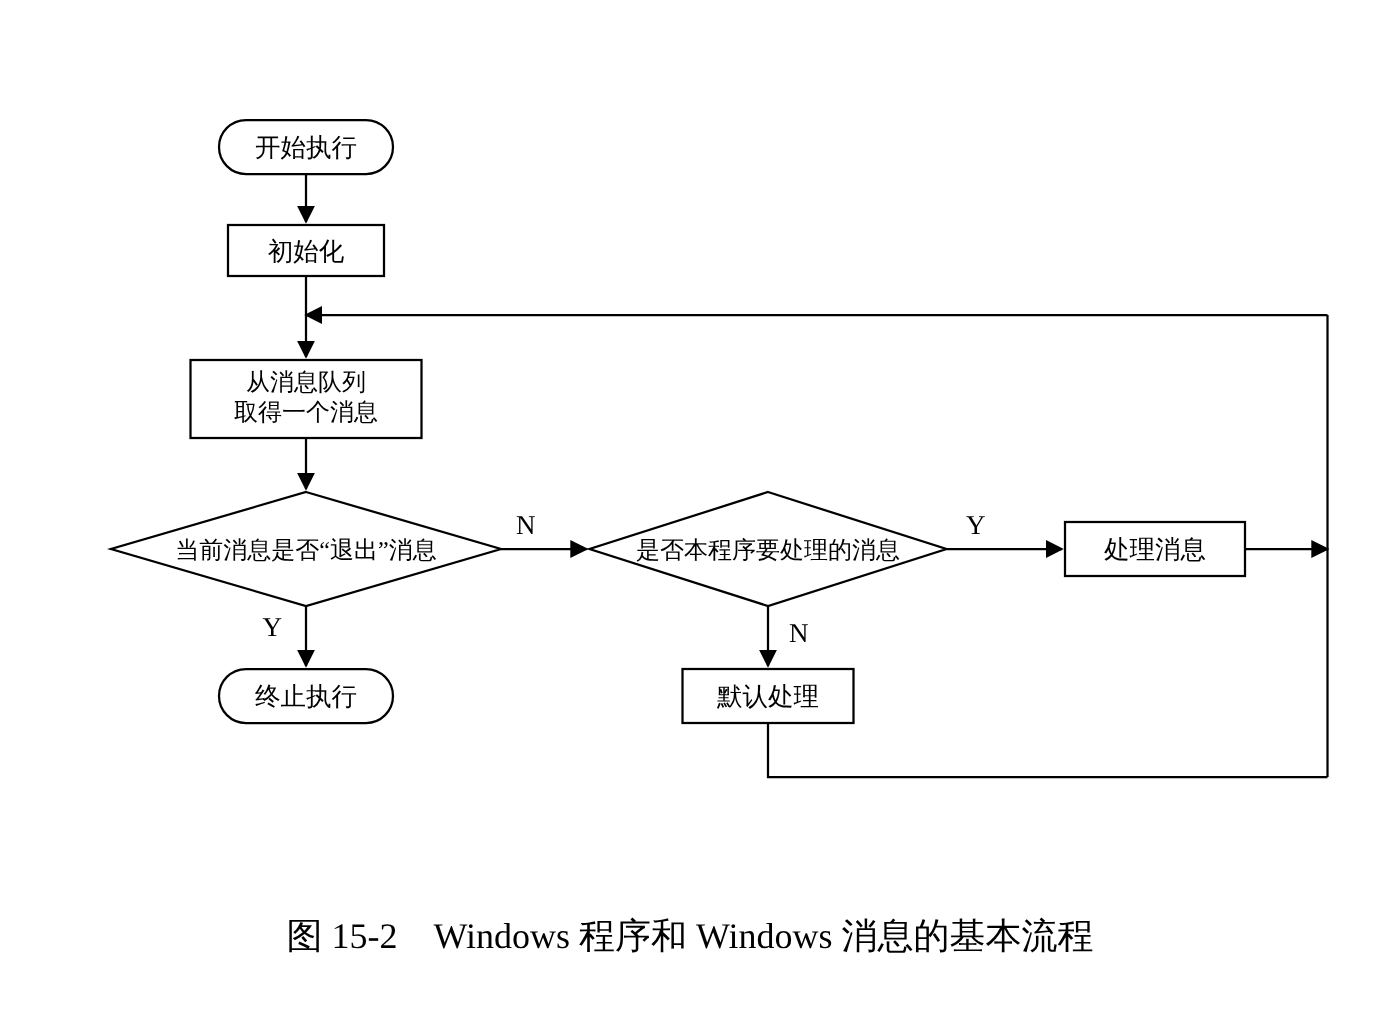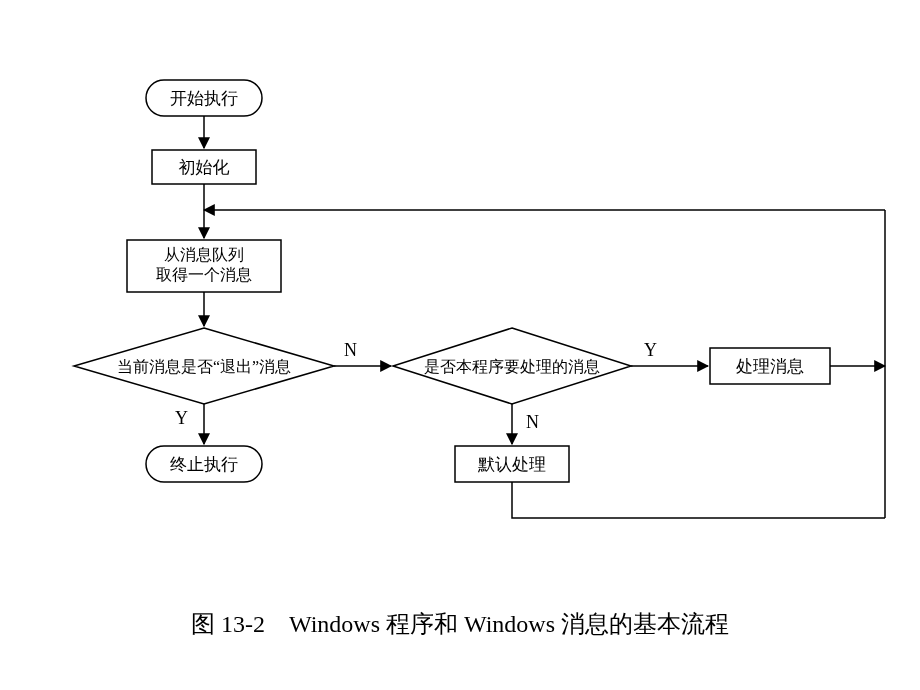--- a/index.html
+++ b/index.html
@@ -99,13 +99,13 @@
   <line x1="830" y1="366" x2="885" y2="366" stroke="#000" stroke-width="1.5" marker-end="url(#arrow)"></line>
 
   <polyline points="512,482 512,518 885,518" fill="none" stroke="#000" stroke-width="1.5"></polyline>
 
   <line x1="885" y1="518" x2="885" y2="366" stroke="#000" stroke-width="1.5"></line>
   <line x1="885" y1="366" x2="885" y2="210" stroke="#000" stroke-width="1.5"></line>
 
   <line x1="885" y1="210" x2="204" y2="210" stroke="#000" stroke-width="1.5" marker-end="url(#arrow)"></line>
 </svg>
 
-<div class="caption">图 13-2　Windows 程序和 Windows 消息的基本流程</div>
+<div class="caption">图 15-2　Windows 程序和 Windows 消息的基本流程</div>
 
 </body></html>

